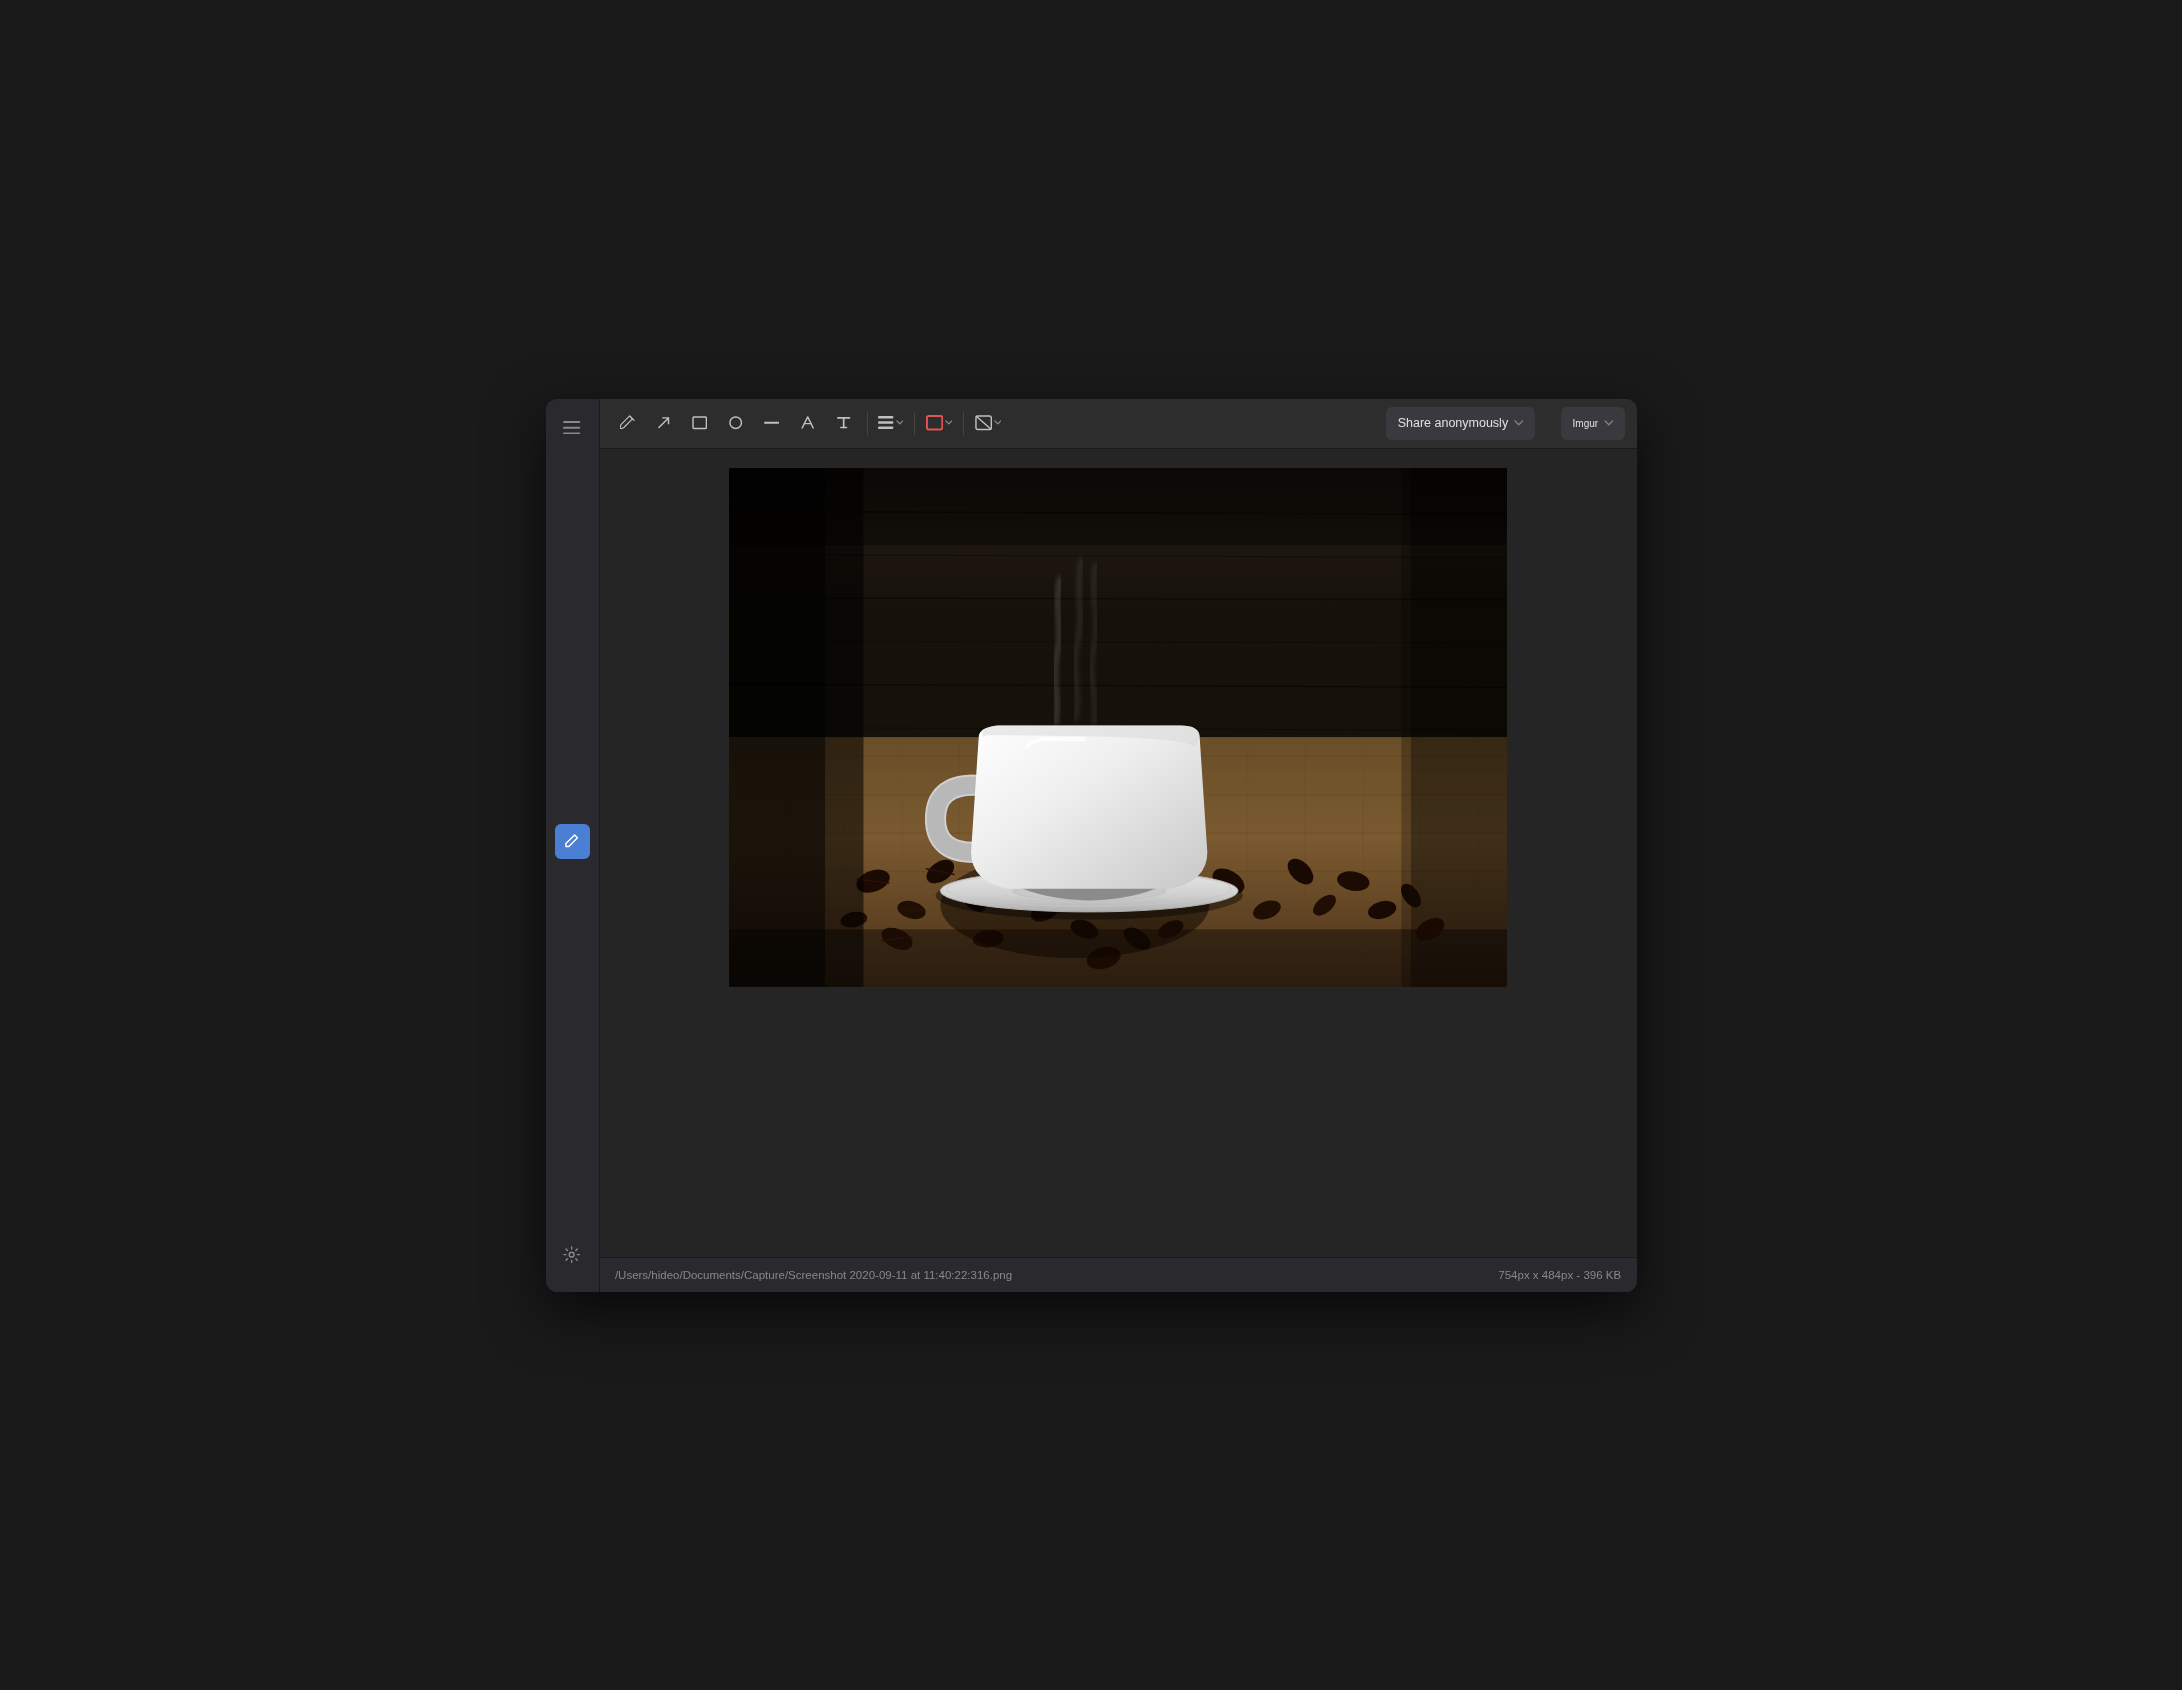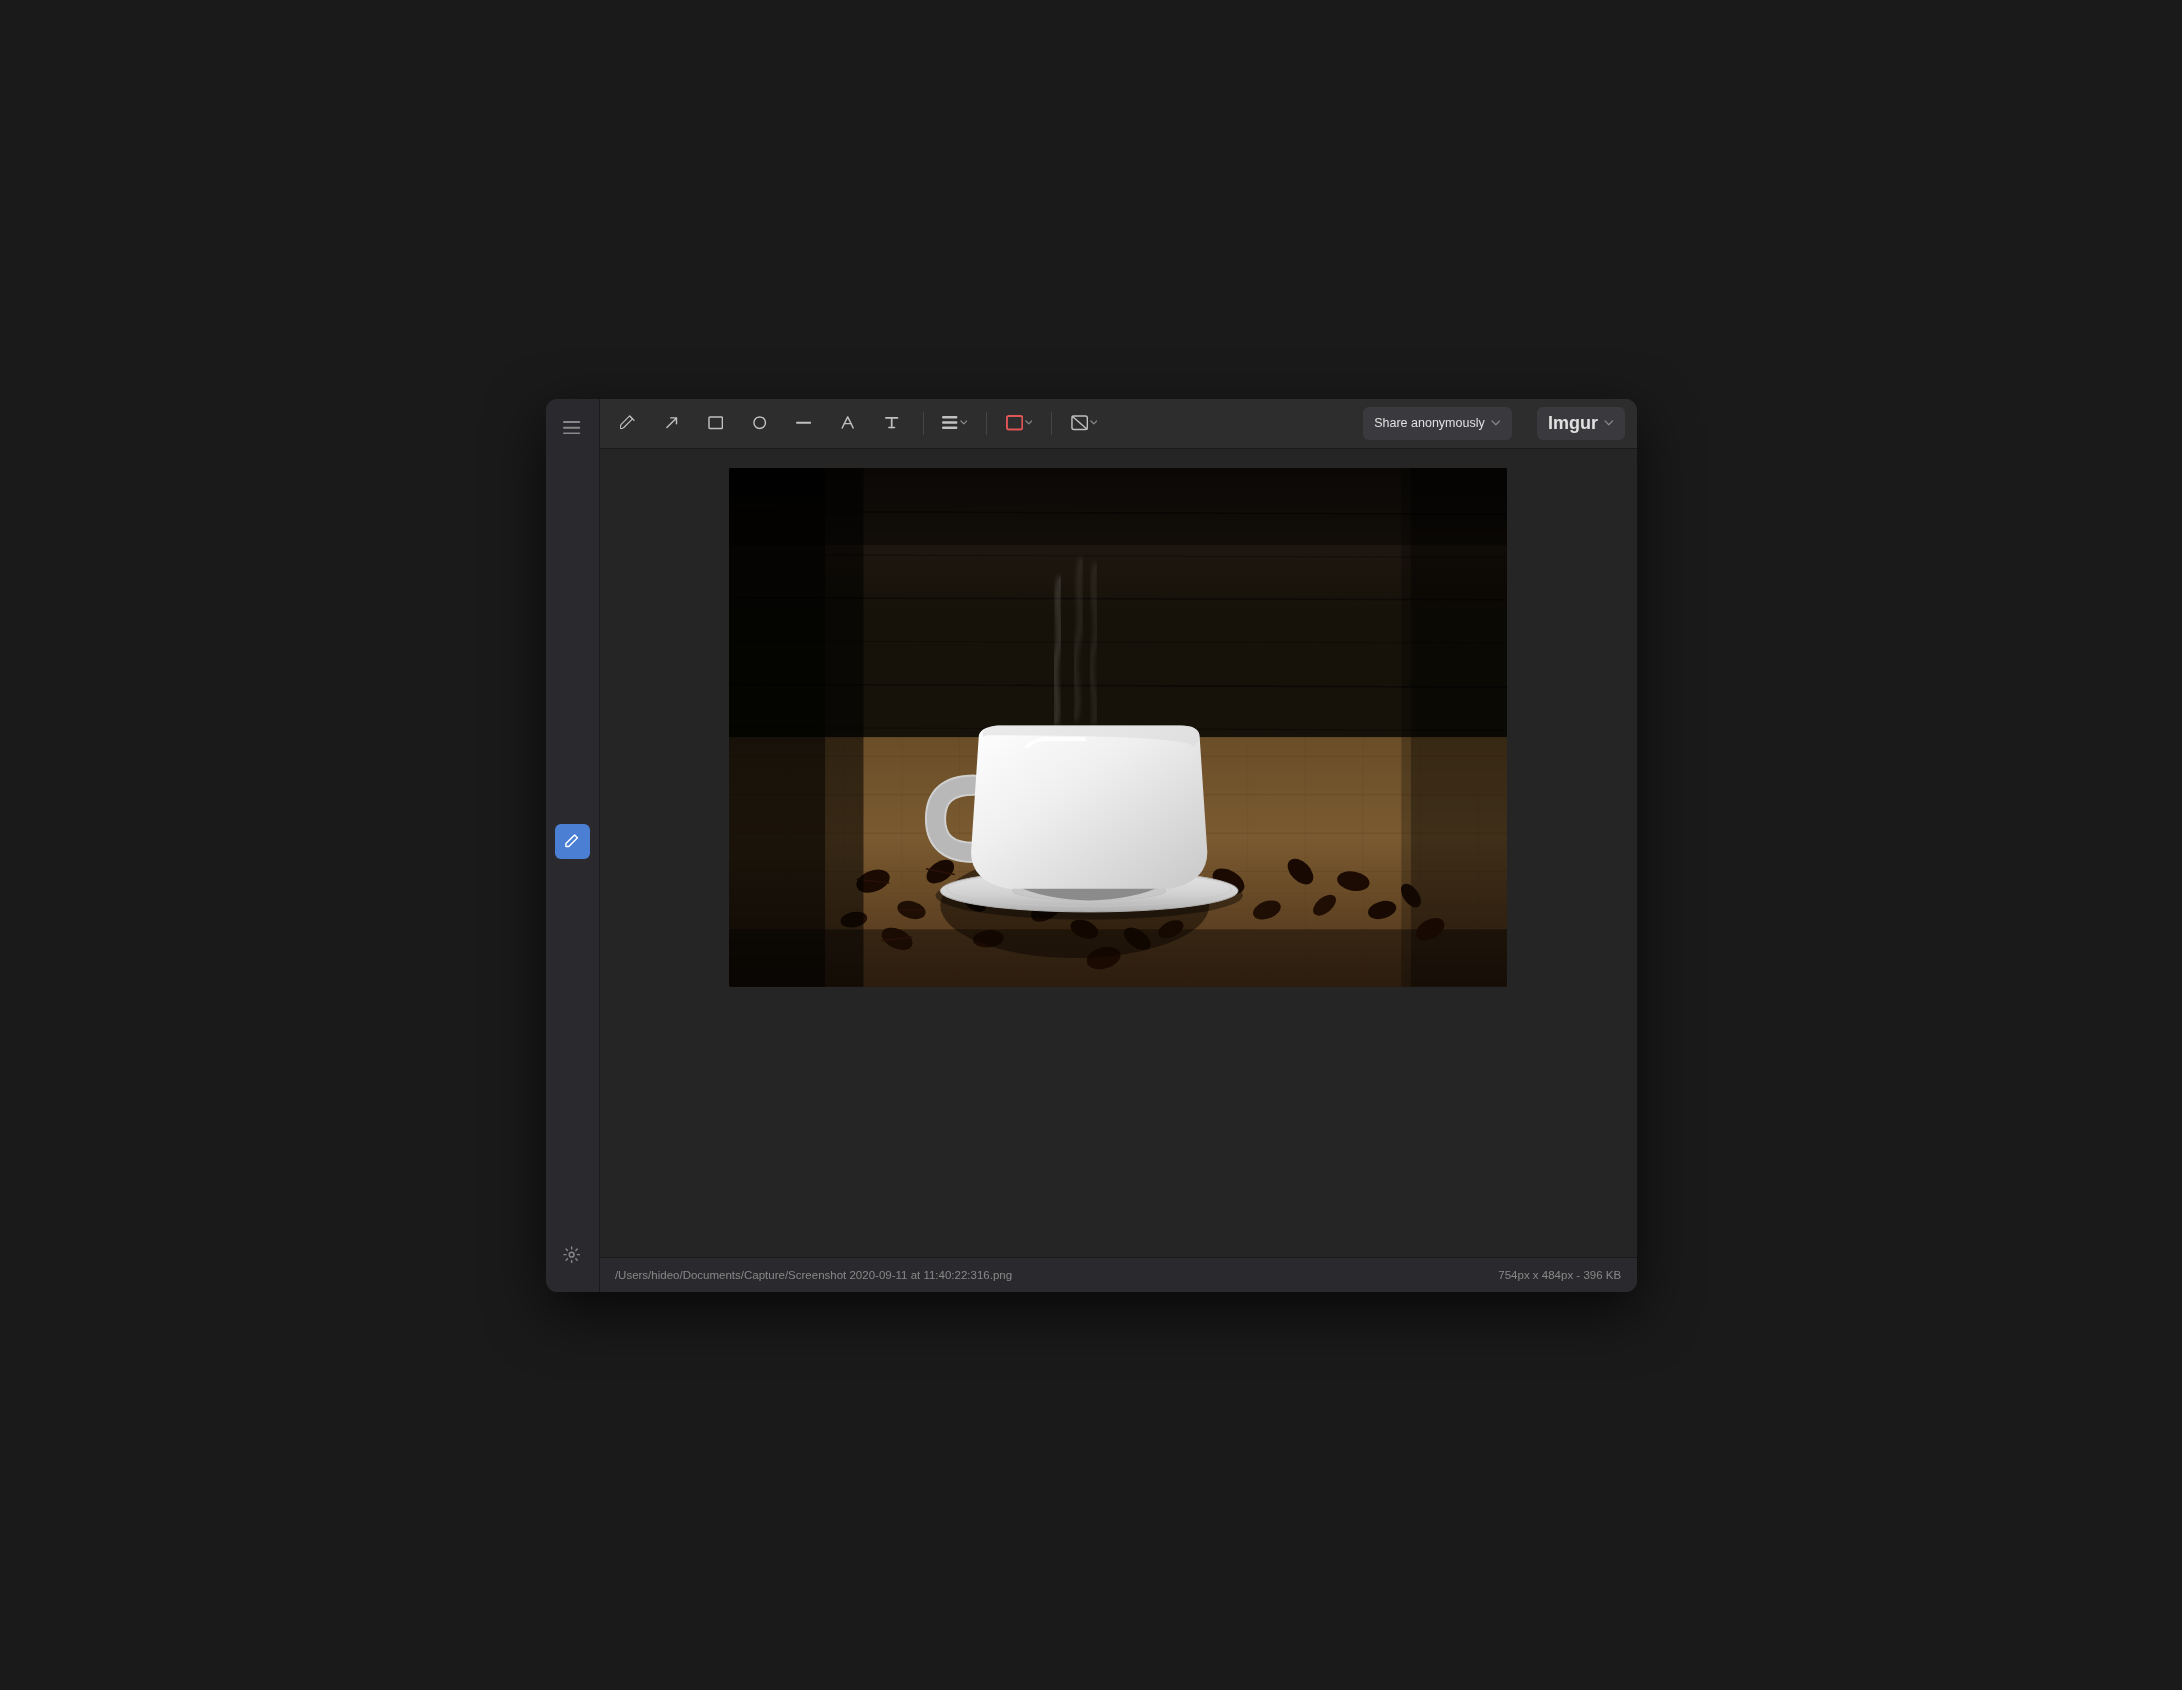--- a/index.html
+++ b/index.html
@@ -115,21 +115,21 @@
       overflow: hidden;
     }
 
     
     .toolbar {
       background: #2d2d2d;
       height: 50px;
       display: flex;
       align-items: center;
       padding: 0 11.5px;
-      gap: 11px;
+      gap: 3px;
       flex-shrink: 0;
       border-bottom: 1px solid #1a1a1a;
     }
     .tool-btn {
       width: 33px;
       height: 33px;
       border-radius: 4.8px;
       background: none;
       border: none;
       color: #c0c0c0;
@@ -170,24 +170,24 @@
     .imgur-btn {
       display: flex;
       align-items: center;
       gap: 5.8px;
       background: #3a3a3e;
       border: none;
       border-radius: 5.8px;
       color: #e0e0e0;
       padding: 5.8px 11.5px;
       cursor: pointer;
-      font-size: 18px;
-      font-weight: 700;
+      font-size: 10px;
+      font-weight: 400;
       height: 33px;
-      margin-left: 14px;
+      margin-left: 23px;
     }
 
     
     .image-area {
       flex: 1;
       display: flex;
       align-items: flex-start;
       justify-content: center;
       padding: 19px;
       background: #252525;

